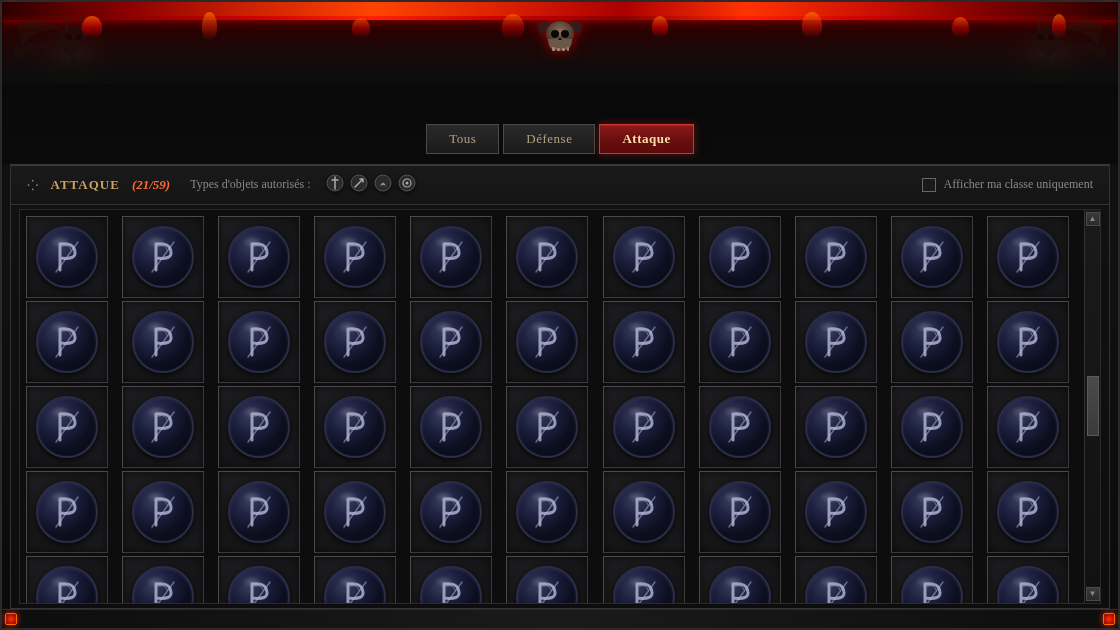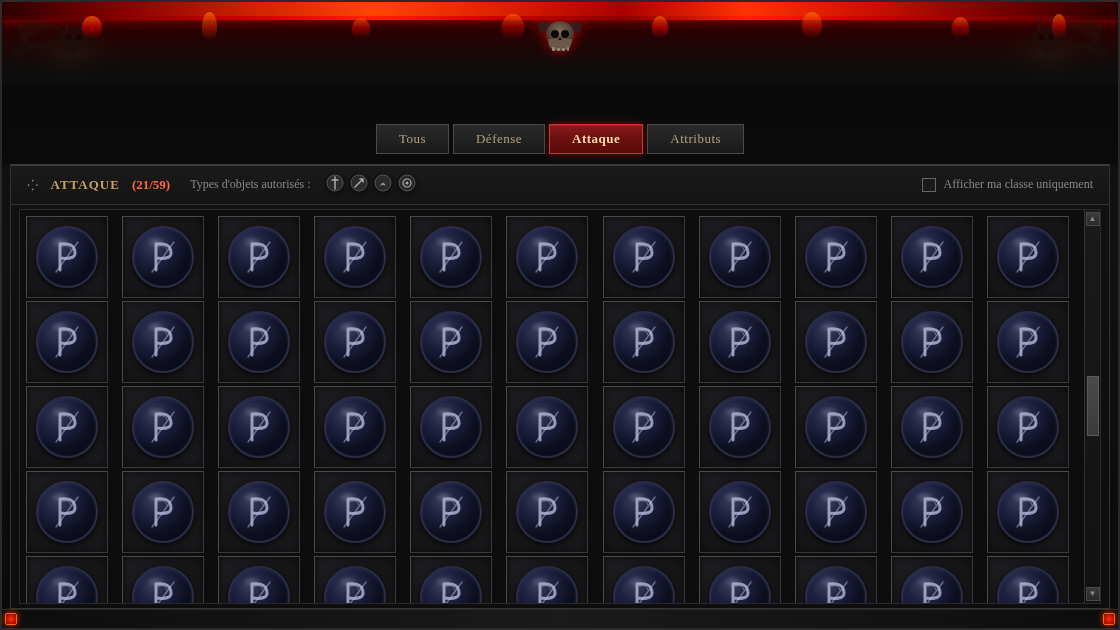--- a/index.html
+++ b/index.html
@@ -164,20 +164,21 @@
       font-size: 13px;
       font-weight: bold;
       letter-spacing: 1px;
       text-transform: uppercase;
     }
 
     .section-count {
       color: #ff6b35;
       font-size: 13px;
       font-weight: bold;
+      font-style: italic;
     }
 
     .types-label {
       color: #888;
       font-size: 12px;
       margin-left: 8px;
     }
 
     .type-icons {
       display: flex;
@@ -441,21 +442,20 @@
         <div style="position:absolute;top:10px;left:800px;width:20px;height:26px;background:linear-gradient(180deg,#ff8800,#dd1100,transparent);border-radius:50% 50% 40% 40%;opacity:0.6;"></div>
         <div style="position:absolute;top:15px;left:950px;width:17px;height:21px;background:linear-gradient(180deg,#ff5500,#aa0000,transparent);border-radius:50% 50% 40% 40%;opacity:0.7;"></div>
         <div style="position:absolute;top:12px;left:1050px;width:14px;height:24px;background:linear-gradient(180deg,#ff7700,#cc0000,transparent);border-radius:50% 50% 40% 40%;opacity:0.6;"></div>
       </div>
     </div>
 
     <div class="tab-nav">
       <button class="tab-btn">Tous</button>
       <button class="tab-btn">Défense</button>
       <button class="tab-btn active">Attaque</button>
-      <button class="tab-btn">Attributs</button>
     </div>
 
     <div class="content-area">
 
       <div class="section-header">
         <span class="section-icon">⁘</span>
         <span class="section-title">ATTAQUE</span>
         <span class="section-count">(21/59)</span>
         <span class="types-label">Types d'objets autorisés :</span>
 

